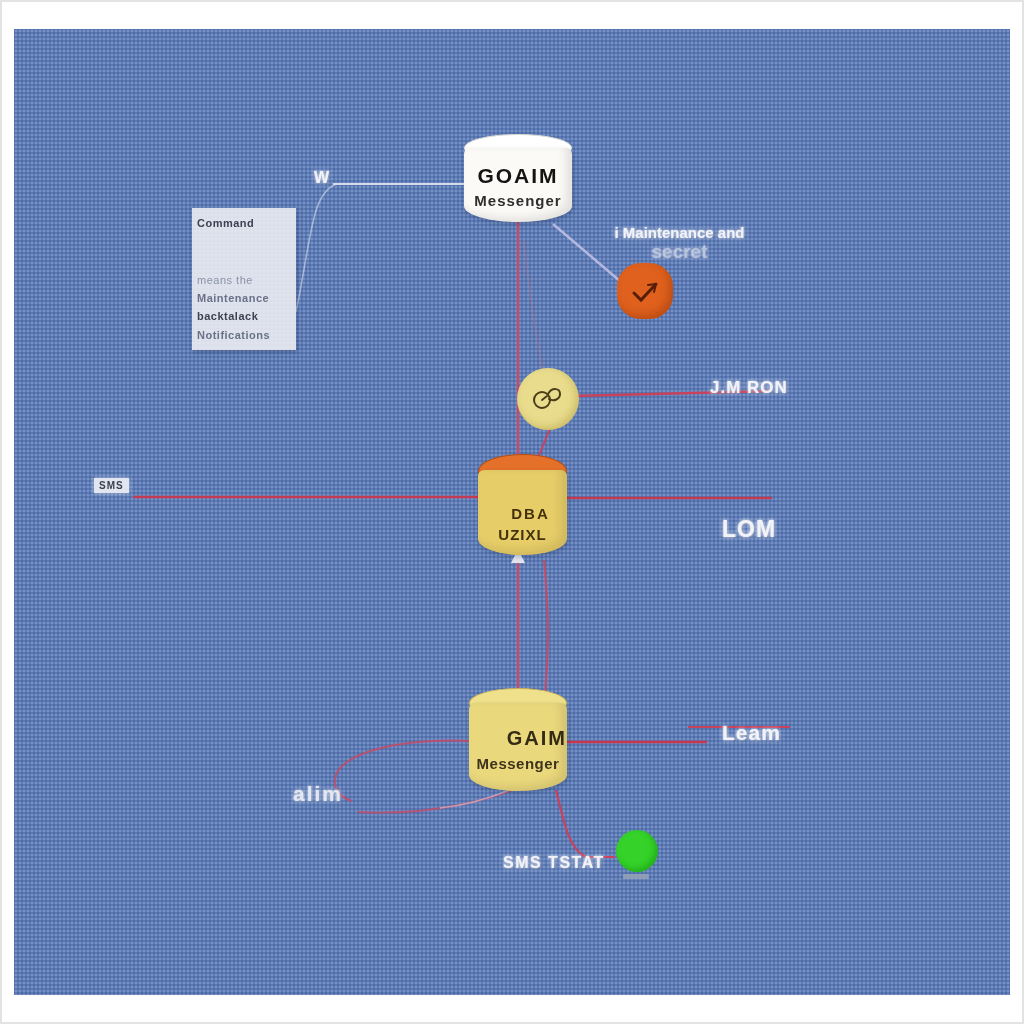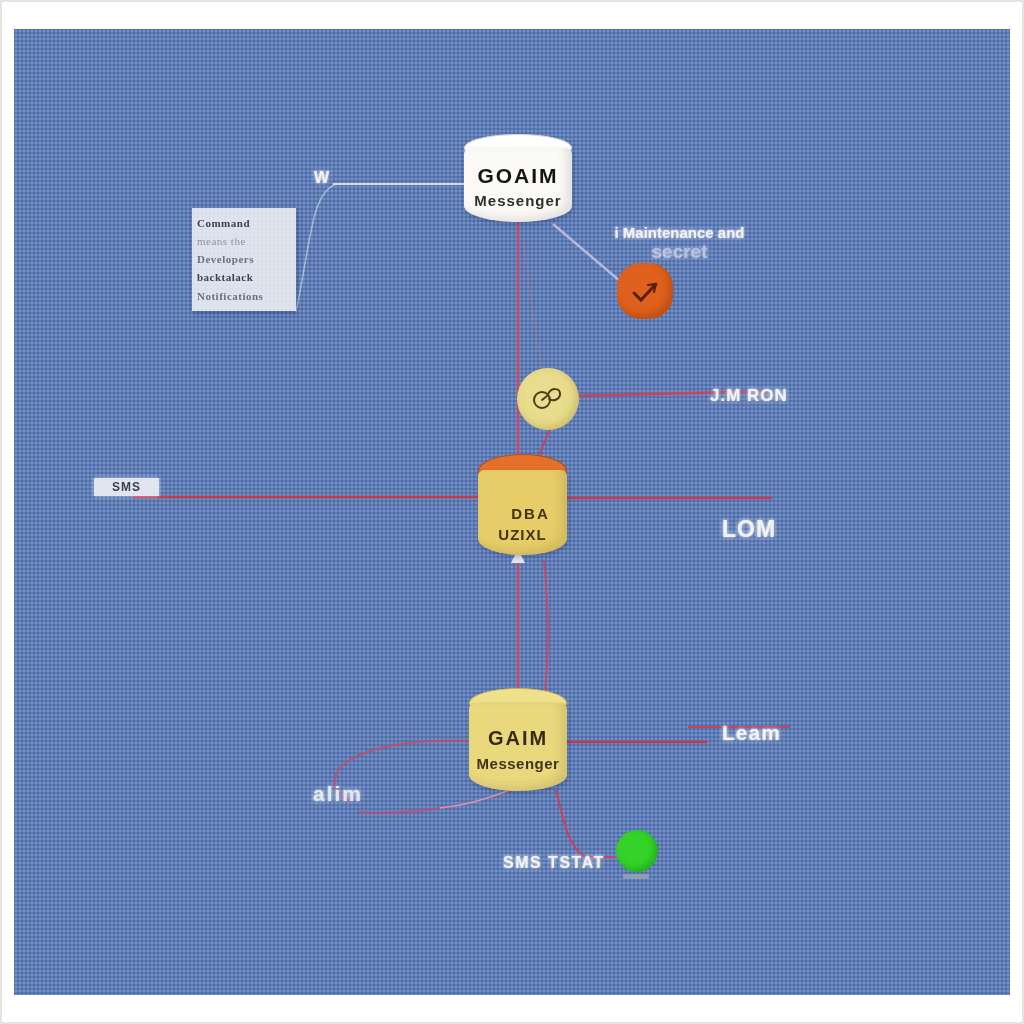--- a/index.html
+++ b/index.html
@@ -60,25 +60,25 @@
     color:#f2f3f8;font-weight:bold;white-space:nowrap;filter:blur(0.4px);
     text-shadow:0 0 5px rgba(235,238,248,0.85), 0 0 2px rgba(255,255,255,0.7), 1px 1px 2px rgba(40,60,110,0.5);
   }
   .notes{
     background:rgba(238,239,244,0.88);
     box-shadow:1px 2px 4px rgba(20,30,60,0.3);
     padding:6px 5px;box-sizing:border-box;
     font-size:11px;line-height:1.65;color:#3c4252;filter:blur(0.45px);
     font-weight:bold;letter-spacing:0.5px;
   }
-  .notes .faint{color:#8a93a8;font-weight:normal;}
+  .notes .faint{color:#8a93a8;font-weight:normal;margin-top:39px;}
   .notes .mid{color:#6a7288;}
   .sms-box{
     background:rgba(236,238,244,0.92);color:#39404f;font-weight:bold;
-    font-size:12px;padding:2px 18px;letter-spacing:1px;filter:blur(0.3px);
+    font-size:10px;padding:2px 5px;letter-spacing:1px;filter:blur(0.3px);
     box-shadow:0 0 4px rgba(255,255,255,0.6);
   }
   .dash{position:absolute;background:#93a0b6;border-radius:2px;z-index:2;opacity:0.9;}
 </style>
 </head>
 <body>
 
 <div class="outer-frame"></div>
 
 <div class="canvas">
@@ -104,24 +104,24 @@
     <polygon points="497,534 511,534 504,520" fill="#eef0f6" opacity="0.9"></polygon>
   </svg>
 
   <div class="cyl cyl-white" style="left:450px;top:119px;width:108px;height:74px;">
     <div class="top" style="top:-14px;height:28px;"></div>
     <div class="body"></div>
     <div class="txt t-big" style="top:16px;">GOAIM</div>
     <div class="txt t-sub" style="top:44px;">Messenger</div>
   </div>
 
-  <div class="notes" style="position:absolute;left:178px;top:179px;width:104px;z-index:2;font-family:Liberation Serif, serif;">
+  <div class="notes" style="position:absolute;left:178px;top:179px;width:104px;z-index:2;">
     <div>Command</div>
     <div class="faint">means the</div>
-    <div class="mid">Developers</div>
+    <div class="mid">Maintenance</div>
     <div>backtalack</div>
     <div class="mid">Notifications</div>
   </div>
 
   <div class="lbl wlbl" style="left:300px;top:140px;font-size:16px;">W</div>
 
   <div class="lbl" style="left:578px;top:195px;width:175px;text-align:center;">
     <div class="wlbl" style="font-size:15px;">i Maintenance and</div>
     <div class="wlbl" style="font-size:19px;opacity:0.6;">secret</div>
   </div>
@@ -133,42 +133,42 @@
     </svg>
   </div>
 
   <div class="circle c-yellow" style="left:503px;top:339px;width:62px;height:62px;">
     <svg width="40" height="34" viewBox="0 0 40 34">
       <circle cx="14" cy="18" r="8" stroke="#4a3d18" stroke-width="2" fill="none"></circle>
       <path d="M20,12 C24,5 32,6 32,12 C32,17 26,20 21,17 M14,18 l5,-4" stroke="#4a3d18" stroke-width="2" fill="none" stroke-linecap="round"></path>
     </svg>
   </div>
 
-  <div class="lbl wlbl" style="left:696px;top:357px;font-size:17px;letter-spacing:1px;">J.M RON</div>
+  <div class="lbl wlbl" style="left:696px;top:349px;font-size:17px;letter-spacing:1px;">J.M RON</div>
 
   <div class="cyl cyl-gold" style="left:464px;top:441px;width:89px;height:85px;">
     <div class="top" style="top:-16px;height:34px;"></div>
     <div class="body"></div>
     <div class="txt t-big-d" style="top:35px;">DBA</div>
     <div class="txt t-sub-d" style="top:56px;">UZIXL</div>
   </div>
 
   <div class="lbl sms-box" style="left:80px;top:449px;">SMS</div>
 
   <div class="lbl wlbl" style="left:708px;top:439px;font-size:23px;letter-spacing:1px;margin-top:48px;">LOM</div>
 
   <div class="cyl cyl-pale" style="left:455px;top:674px;width:98px;height:88px;">
     <div class="top" style="top:-15px;height:30px;"></div>
     <div class="body"></div>
-    <div class="txt t-big-g" style="top:24px;">GAIM</div>
+    <div class="txt t-big-g" style="top:24px;text-align:right;">GAIM</div>
     <div class="txt t-sub-g" style="top:52px;">Messenger</div>
   </div>
 
   <div class="lbl wlbl" style="left:708px;top:692px;font-size:21px;letter-spacing:1px;">Leam</div>
 
-  <div class="lbl wlbl" style="left:279px;top:753px;font-size:21px;letter-spacing:2px;opacity:0.9;margin-left:20px;">alim</div>
+  <div class="lbl wlbl" style="left:279px;top:753px;font-size:21px;letter-spacing:2px;opacity:0.9;">alim</div>
 
   <div class="circle c-green" style="left:602px;top:801px;width:42px;height:42px;"></div>
   <div class="dash" style="left:609px;top:845px;width:26px;height:5px;"></div>
 
   <div class="lbl wlbl" style="left:489px;top:825px;font-size:16px;letter-spacing:1.5px;">SMS TSTAT</div>
 
 </div>
 
 </body></html>

